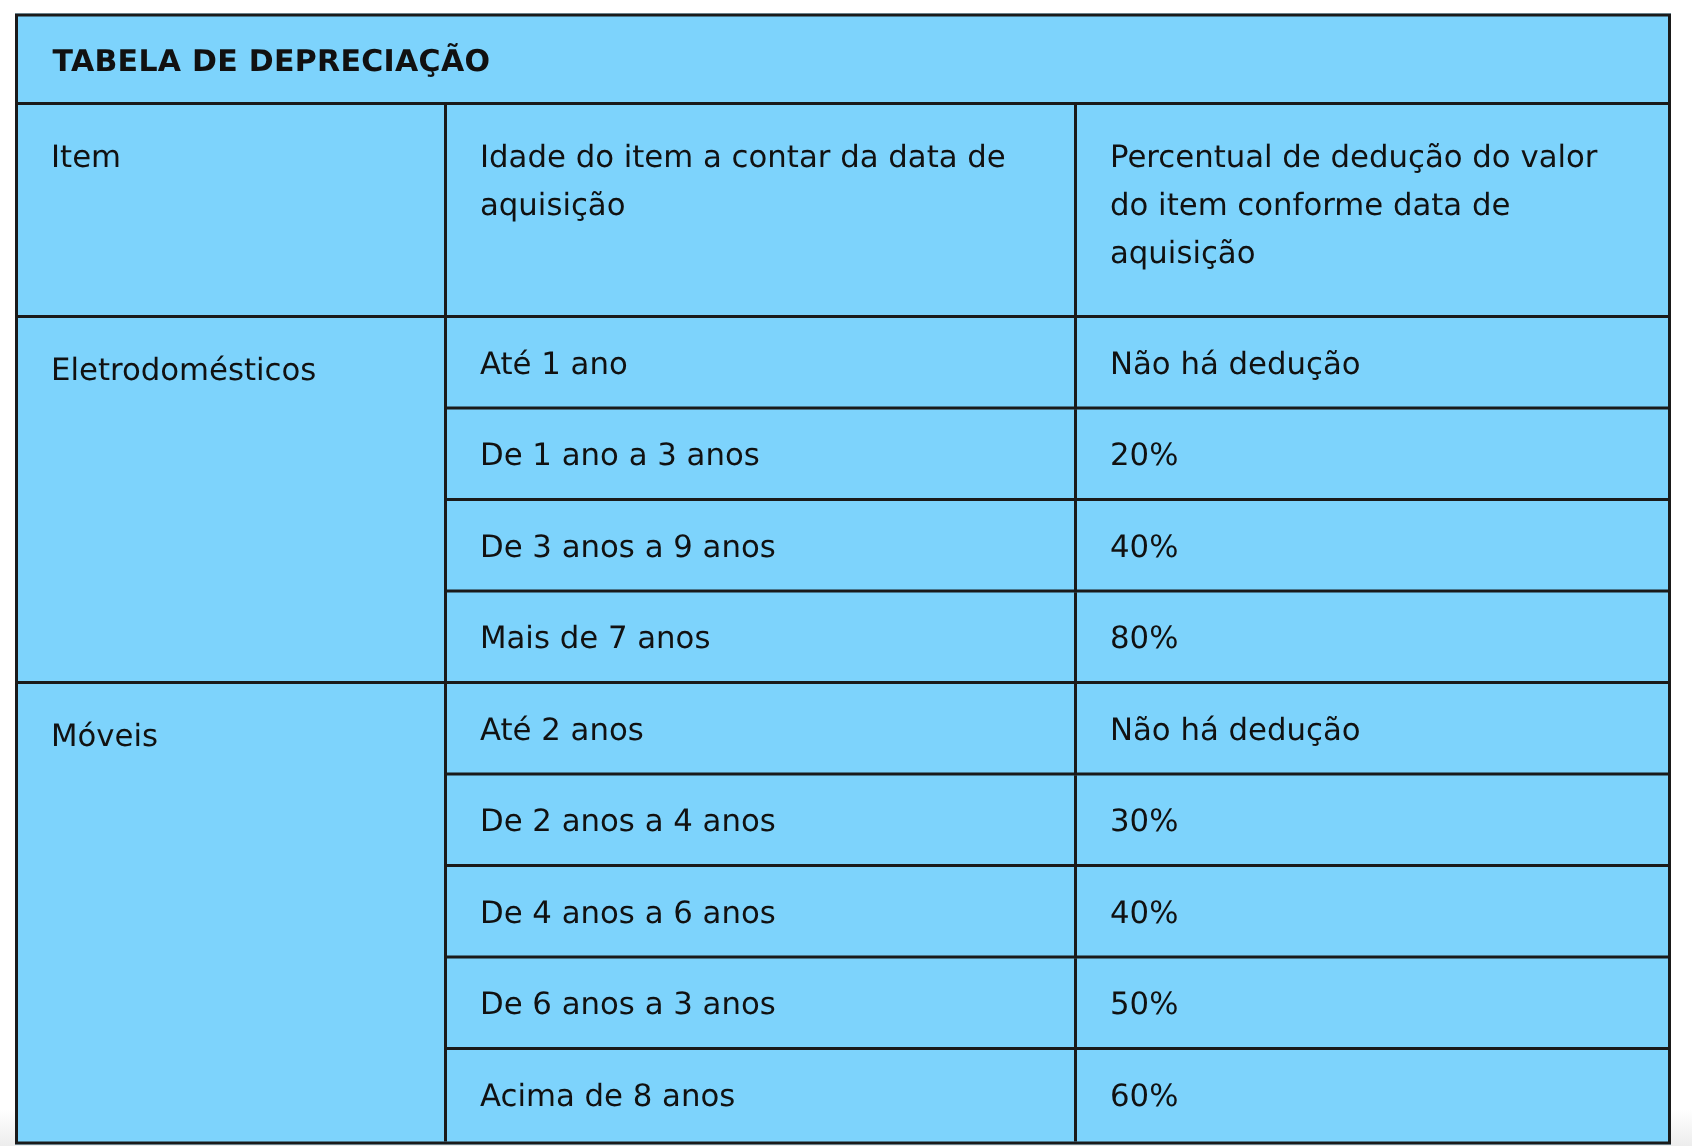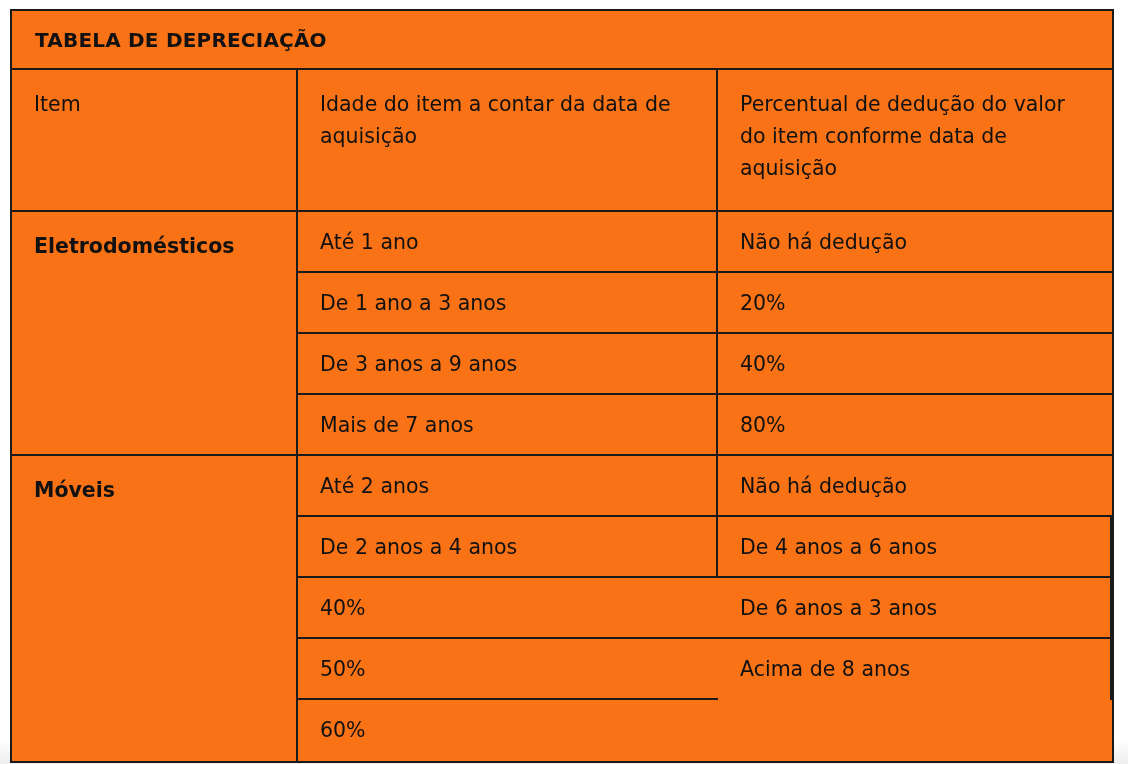--- a/index.html
+++ b/index.html
@@ -8,21 +8,21 @@
       background: linear-gradient(to bottom, #ffffff 0px, #ffffff 740px, #ededed 764px);
       font-family: "DejaVu Sans", "Liberation Sans", sans-serif;
       color: #111;
       position: relative;
     }
     .table {
       position: absolute; left: 10px; top: 9px;
       width: 1104px;
       border: 2px solid #1a1a1a;
       box-sizing: border-box;
-      background: #f97316;
+      background: #7dd3fc;
     }
     .title-row {
       height: 59px;
       border-bottom: 2px solid #1a1a1a;
       box-sizing: border-box;
       display: flex; align-items: center;
       padding-left: 23px;
       font-weight: bold; font-size: 20px; letter-spacing: 0.2px;
     }
     .grid {
@@ -33,21 +33,21 @@
       box-sizing: border-box;
       font-size: 20.5px;
       line-height: 32px;
       padding: 18px 20px 0 22px;
       border-bottom: 2px solid #1a1a1a;
     }
     .cell.c1 { border-right: 2px solid #1a1a1a; }
     .cell.c2 { border-right: 2px solid #1a1a1a; }
     .head { height: 142px; padding-top: 18px; }
     .row { height: 61px; padding-top: 14px; }
-    .group-label { font-weight: bold; }
+    .group-label { font-weight: normal; }
     .last { border-bottom: none; }
   </style>
 </head>
 <body>
 
 <div class="table">
   <div class="title-row">TABELA DE DEPRECIAÇÃO</div>
   <div class="grid">
 
     <div class="cell c1 head">Item</div>
@@ -61,20 +61,21 @@
     <div class="cell c3 row">20%</div>
     <div class="cell c2 row">De 3 anos a 9 anos</div>
     <div class="cell c3 row">40%</div>
     <div class="cell c2 row">Mais de 7 anos</div>
     <div class="cell c3 row">80%</div>
 
     <div class="cell c1 group-label last" style="grid-row: span 5;">Móveis</div>
     <div class="cell c2 row">Até 2 anos</div>
     <div class="cell c3 row">Não há dedução</div>
     <div class="cell c2 row">De 2 anos a 4 anos</div>
+    <div class="cell c3 row">30%</div>
     <div class="cell c2 row">De 4 anos a 6 anos</div>
     <div class="cell c3 row">40%</div>
     <div class="cell c2 row">De 6 anos a 3 anos</div>
     <div class="cell c3 row">50%</div>
     <div class="cell c2 row last">Acima de 8 anos</div>
     <div class="cell c3 row last">60%</div>
   </div>
 </div>
 
 </body></html>

